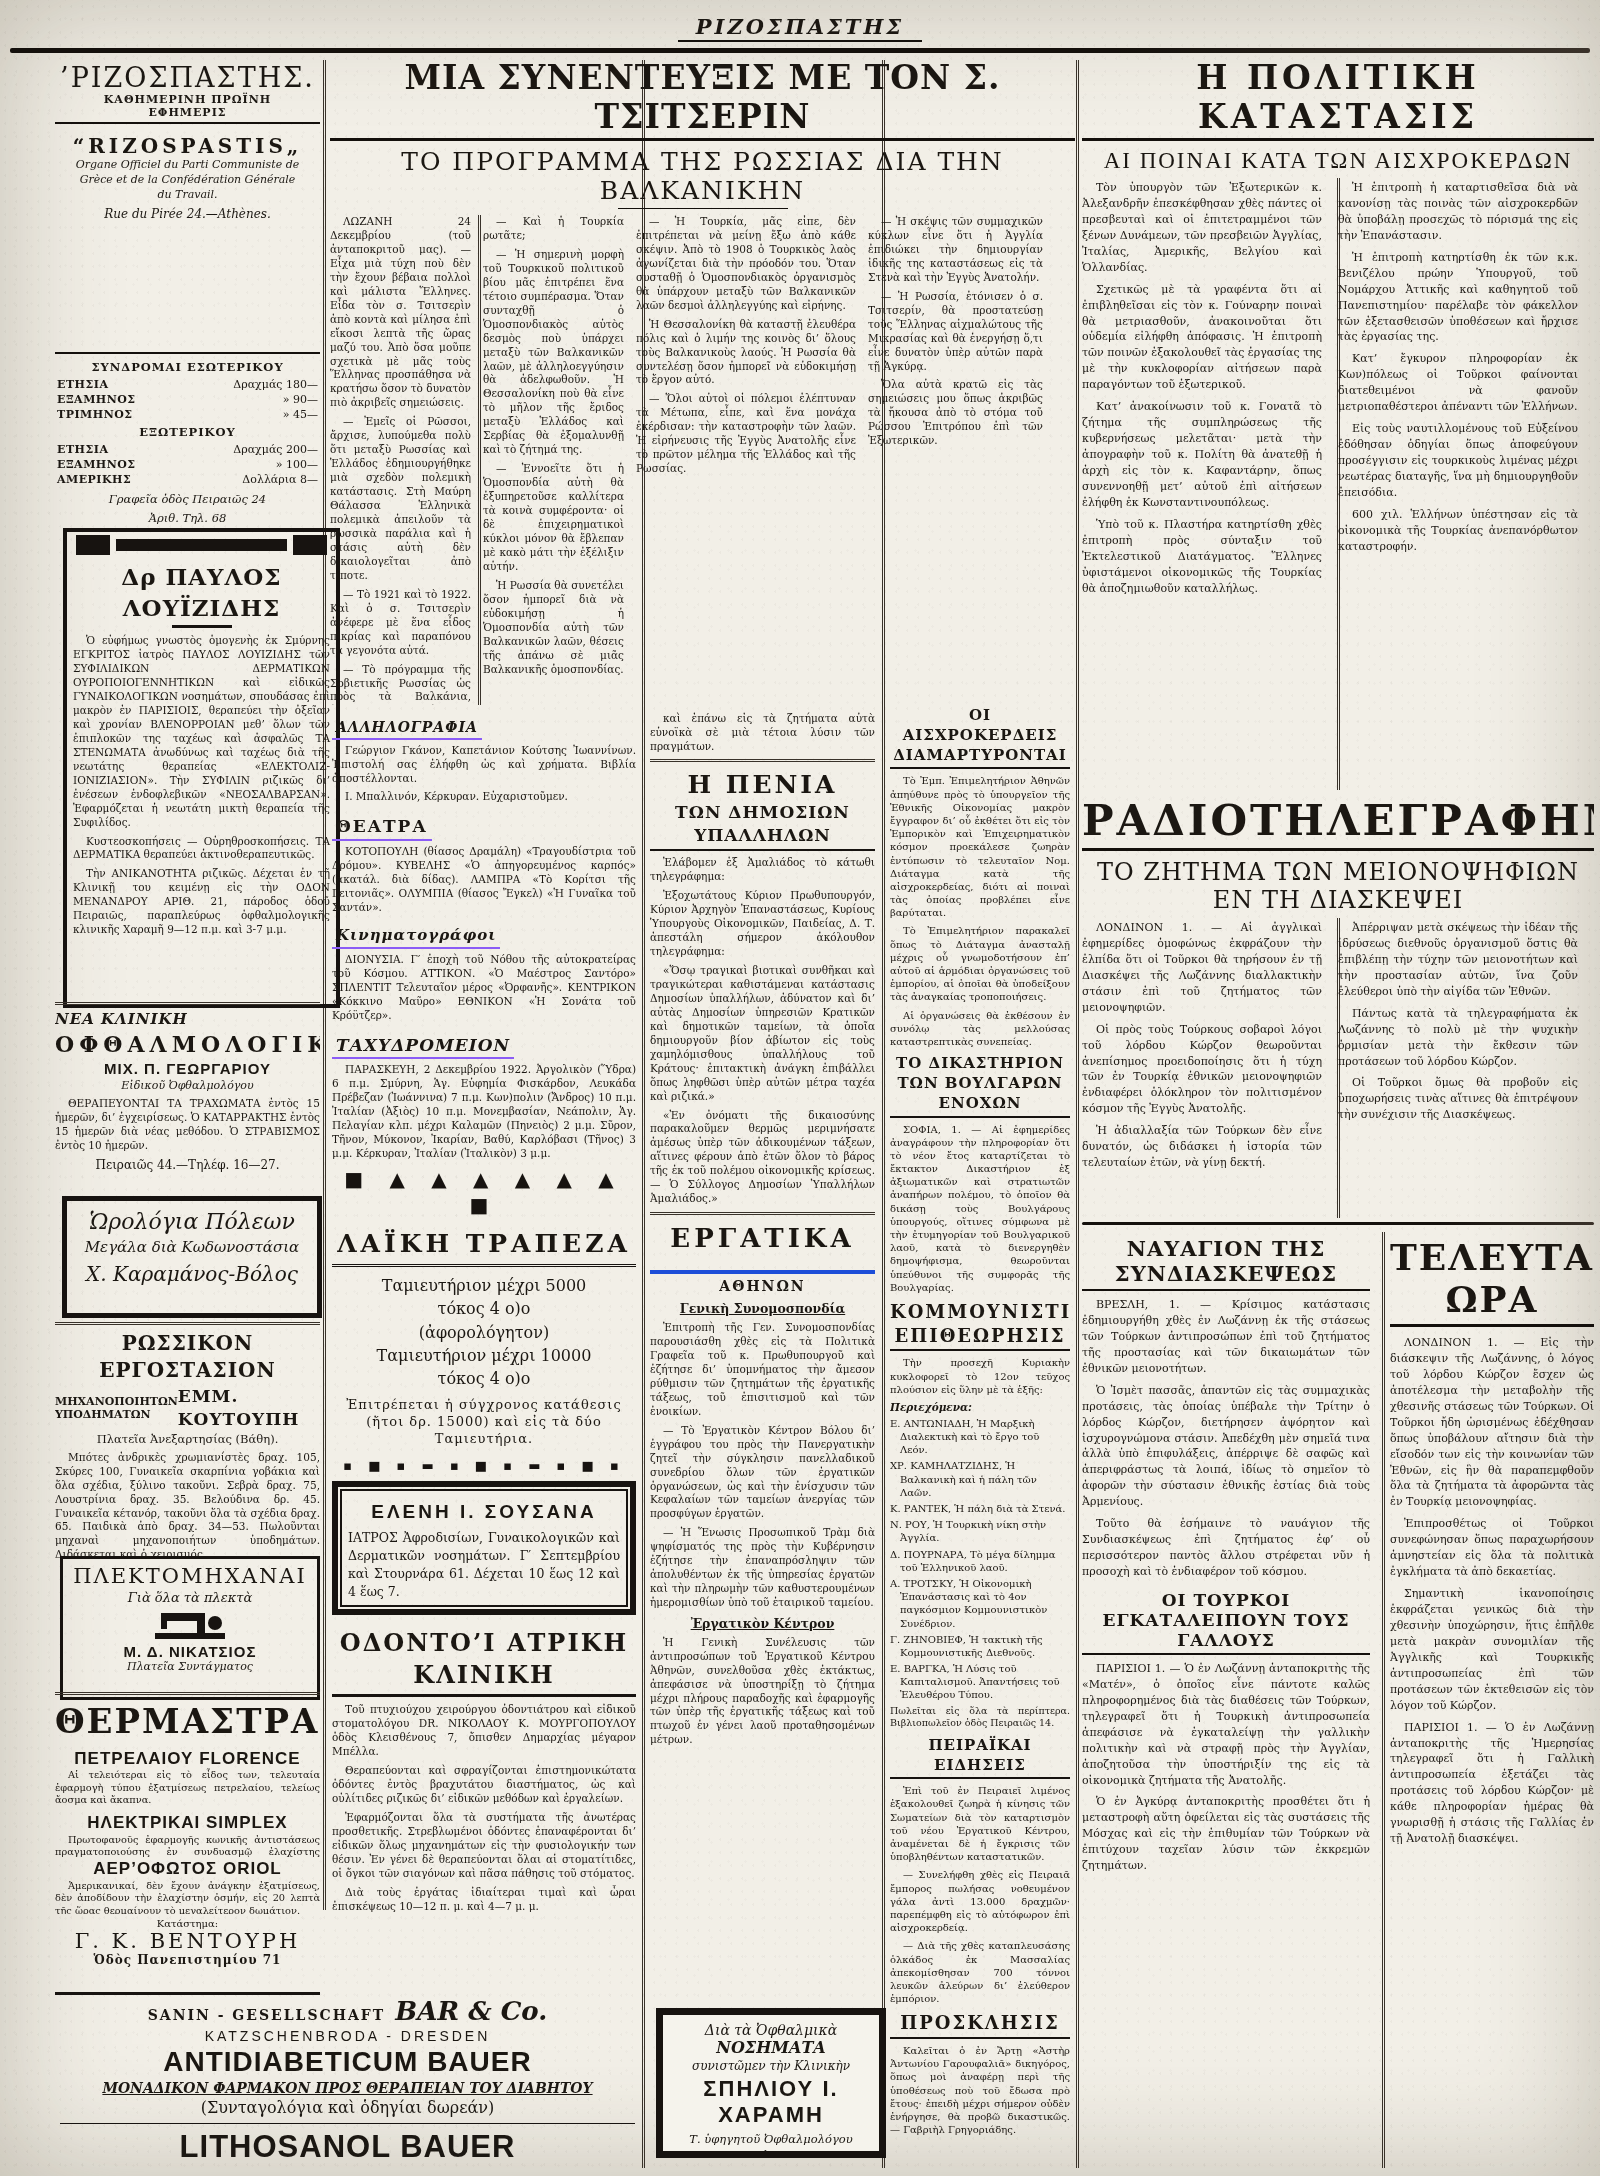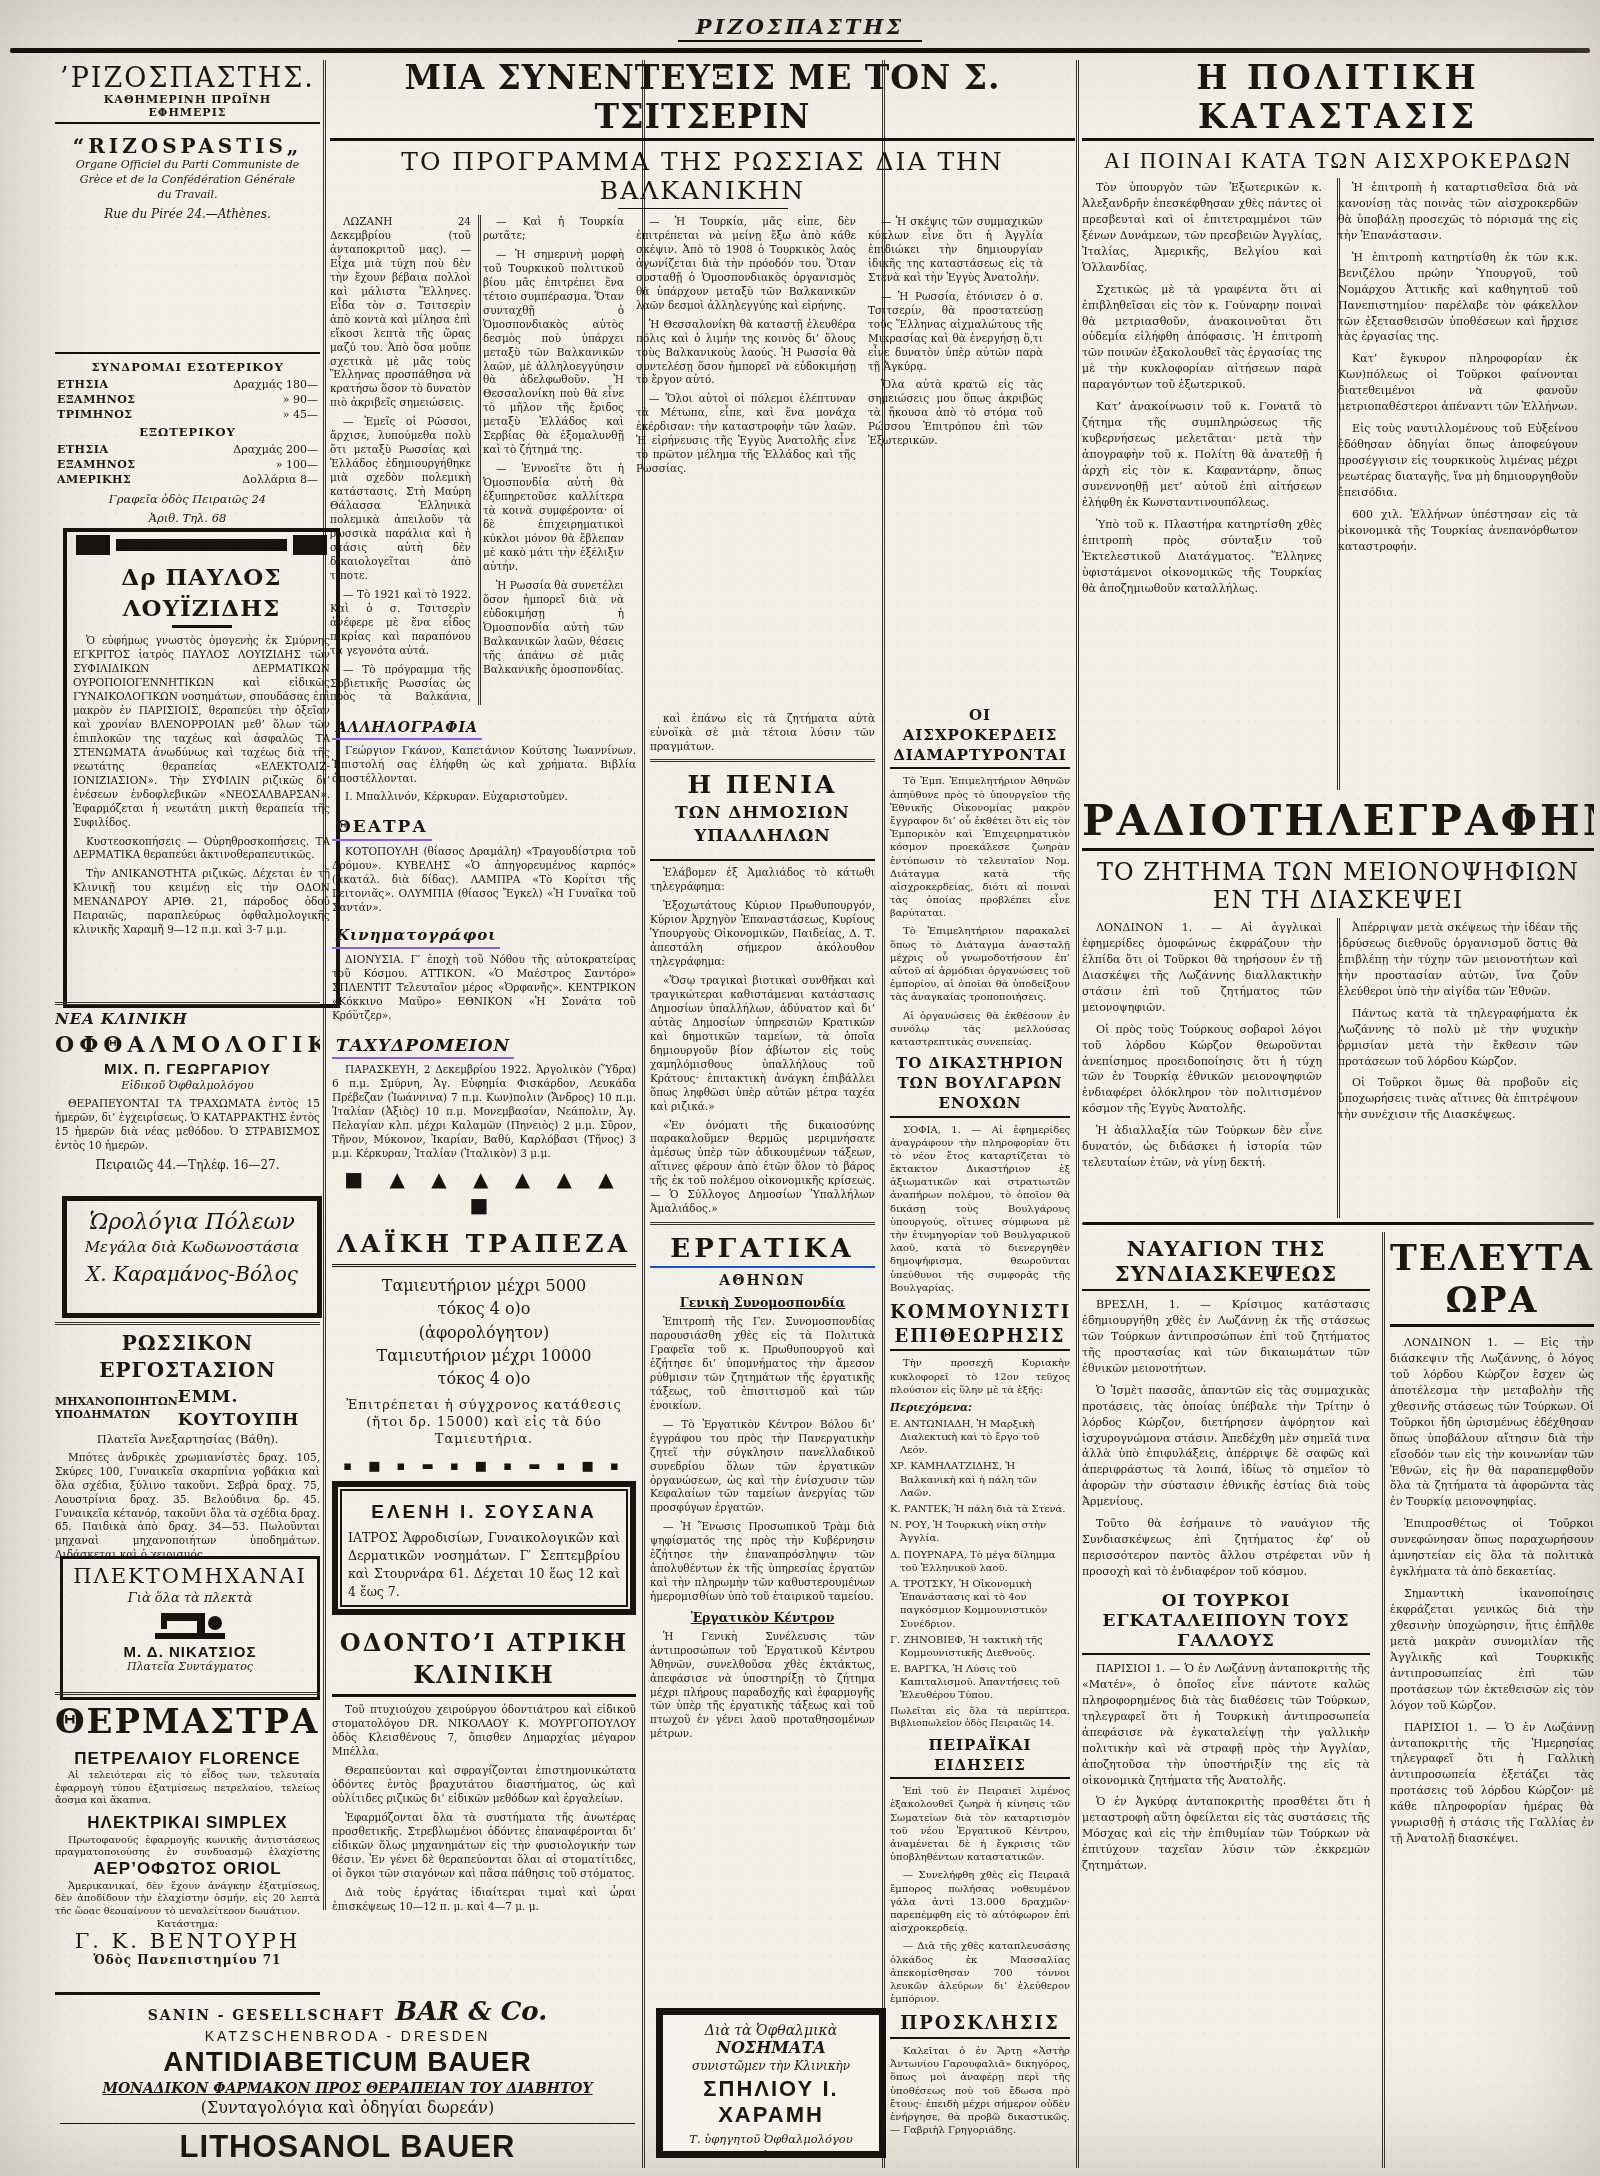--- a/index.html
+++ b/index.html
@@ -72,22 +72,22 @@
   .bauer .l6{font-size:31px;font-weight:bold;letter-spacing:1px;font-family:"Liberation Sans",sans-serif;margin-top:6px;border-top:1px solid #171310;padding-top:5px;}
   .bauer .l7,.bauer .l8{font-size:12.5px;font-weight:bold;font-family:"Liberation Sans",sans-serif;letter-spacing:.5px;margin-top:1px;}
   
   .hl1{font-size:33px;letter-spacing:1px;text-align:center;border-bottom:3px solid #14100c;display:inline-block;padding:0 10px 2px;}
   .hl2{font-size:25px;letter-spacing:2px;text-align:center;margin-top:6px;}
   .deckrule{width:170px;border-bottom:3px double #14100c;margin:3px auto;}
   
   .sh{font-size:17px;font-weight:bold;letter-spacing:2px;border-bottom:2px solid #8b5cf6;display:inline-block;padding:0 4px 1px;margin:6px 0 4px;}
   .sh-it{font-style:italic;letter-spacing:1px;}
   .penia1{font-size:25px;text-align:center;letter-spacing:3px;}
-  .penia2{font-size:17px;text-align:center;letter-spacing:1px;border-bottom:2px solid #171310;padding-bottom:13px;margin-bottom:5px;}
-  .erg{font-size:26px;letter-spacing:4px;text-align:center;border-bottom:2px solid #1d4ed8;padding-bottom:0;}
+  .penia2{font-size:17px;text-align:center;letter-spacing:1px;border-bottom:2px solid #171310;padding-bottom:3px;margin-bottom:5px;}
+  .erg{font-size:26px;letter-spacing:4px;text-align:center;border-bottom:4px solid #1d4ed8;padding-bottom:14px;}
   .erg-place{font-size:14px;font-weight:bold;text-align:center;letter-spacing:2px;margin:3px 0;}
   .subhead{font-size:12.5px;font-weight:bold;text-align:center;margin:6px 0 3px;text-decoration:underline;}
   .c4h{font-size:15px;font-weight:bold;text-align:center;letter-spacing:1px;border-bottom:2px solid #171310;padding-bottom:2px;margin:6px 0 5px;}
   .c4h.big{font-size:18px;letter-spacing:2px;}
   
   .pol-h{font-size:33px;letter-spacing:4px;text-align:center;border-bottom:3px solid #14100c;display:inline-block;padding:0 14px 2px;}
   .pol-d1{font-size:23px;letter-spacing:2px;text-align:center;margin-top:7px;font-family:"Liberation Serif",serif;}
   .radio-t{font-size:42px;letter-spacing:3px;text-align:center;border-bottom:3px solid #14100c;padding-bottom:3px;}
   .radio-d1{font-size:24px;letter-spacing:1px;text-align:center;margin-top:7px;}
   .naua{font-size:21px;letter-spacing:1px;text-align:center;border-bottom:2px solid #14100c;padding-bottom:3px;}

